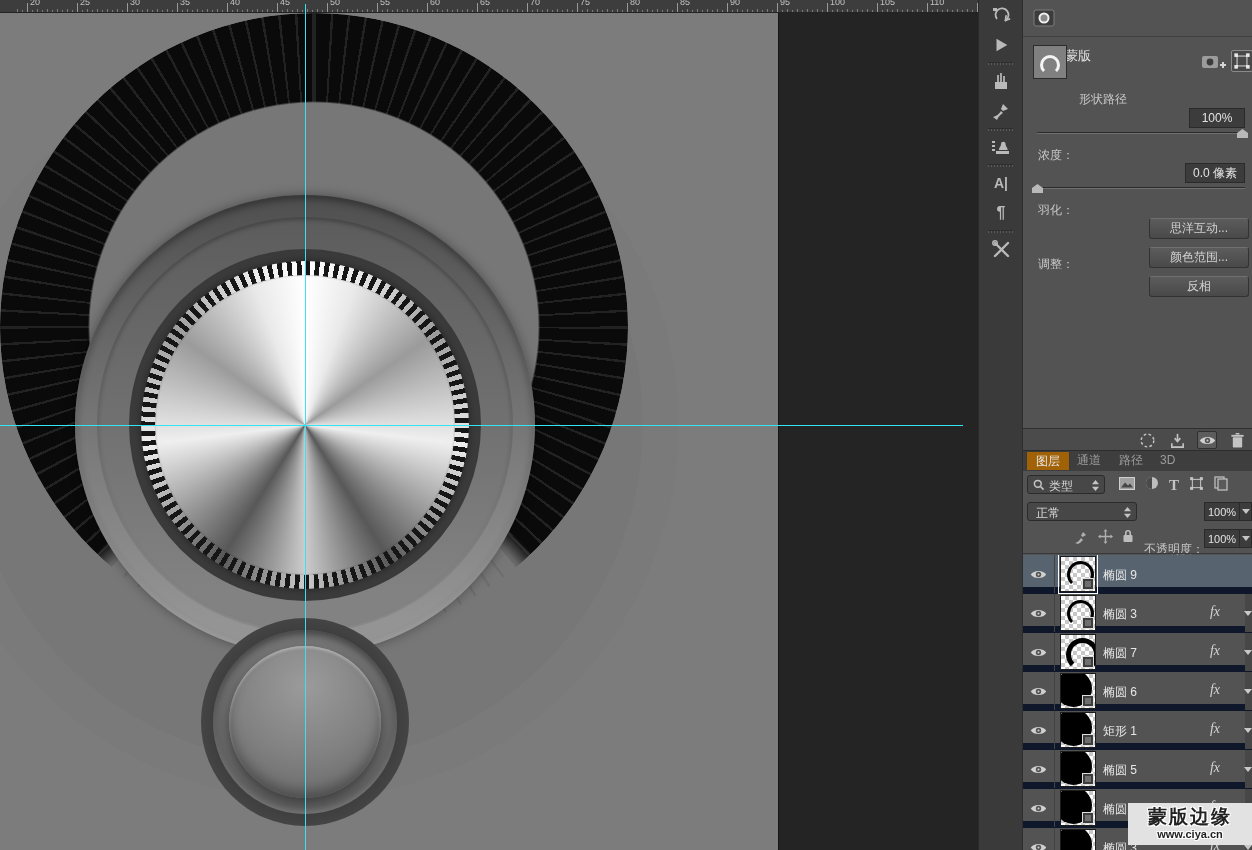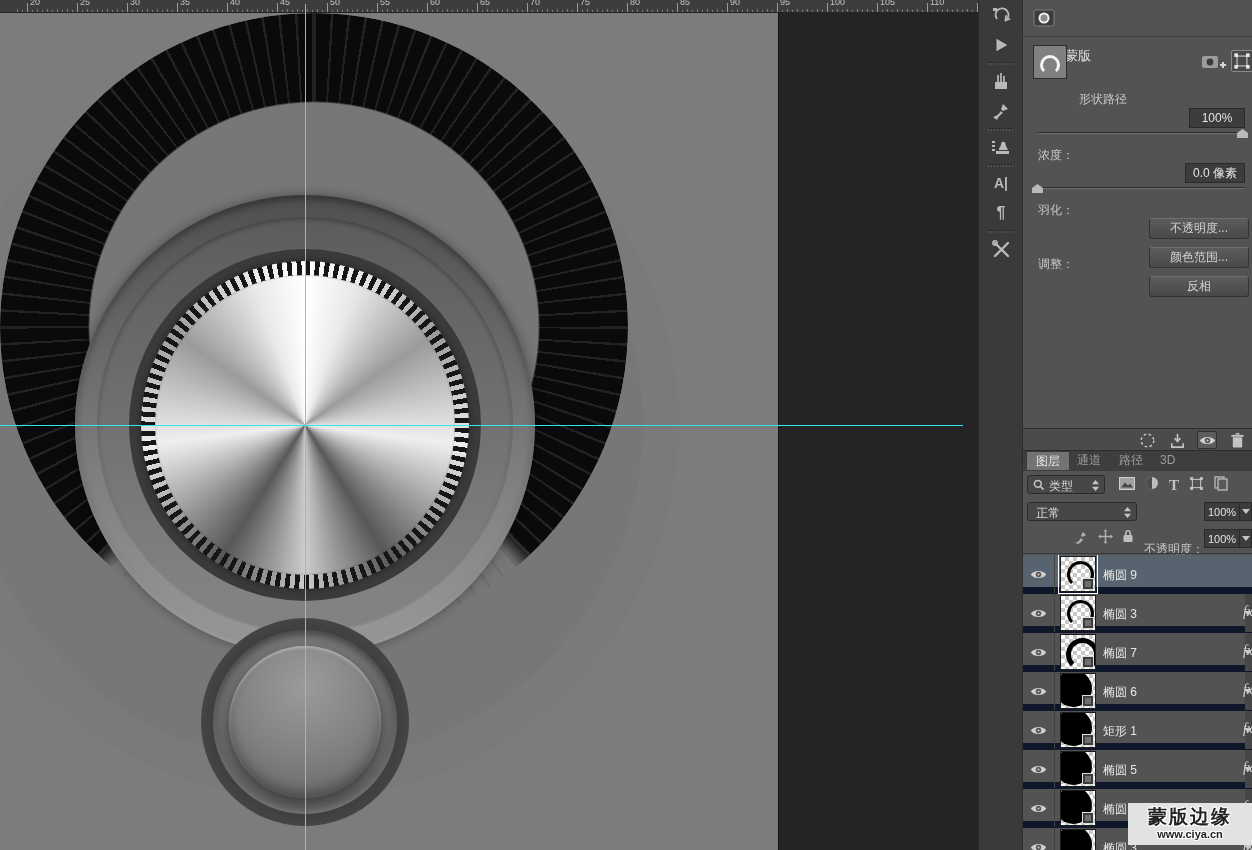--- a/index.html
+++ b/index.html
@@ -82,21 +82,21 @@
   .sthumb{position:absolute;width:11px;height:9px;background:#b9b9b9;
     clip-path:polygon(50% 0,100% 45%,100% 100%,0 100%,0 45%);cursor:pointer;}
   .pbtn{position:absolute;width:100px;height:21px;background:linear-gradient(#5c5c5c,#494949);
     border:1px solid #323232;border-top-color:#707070;border-radius:3px;
     color:#d2d2d2;font-size:12px;text-align:center;line-height:19px;cursor:pointer;}
   .mbar-icon{position:absolute;top:2px;width:20px;height:18px;display:flex;align-items:center;justify-content:center;cursor:pointer;}
   .mbar-icon.on{background:#5d5d5d;border:1px solid #303030;border-radius:2px;}
 
   .tab{position:absolute;top:0;height:19px;font-size:12px;text-align:center;line-height:19px;
     color:#9b9b9b;cursor:pointer;padding:0 9px;}
-  .tab.active{background:#737373;color:#e6e6e6;border:1px solid #3a3a3a;border-bottom:none;}
+  .tab.active{background:#a16207;color:#e6e6e6;border:1px solid #3a3a3a;border-bottom:none;}
   .combo{position:absolute;background:#474747;border:1px solid #2b2b2b;border-radius:3px;
     color:#d8d8d8;font-size:12px;cursor:pointer;}
   .valdrop{position:absolute;height:19px;background:#3c3c3c;border:1px solid #2a2a2a;
     display:flex;align-items:center;cursor:pointer;}
   .valdrop .vtxt{width:34px;text-align:center;font-size:11px;color:#e3e3e3;}
   .valdrop .ddbtn{width:12px;height:100%;border-left:1px solid #2a2a2a;display:flex;align-items:center;justify-content:center;}
 
   
   #layer-list{position:absolute;left:0;top:555px;width:230px;height:295px;overflow:hidden;}
   .lrow{position:relative;width:230px;height:39px;background:#535353;border-bottom:7px solid #0f172a;cursor:pointer;}
@@ -111,21 +111,21 @@
   .lrow.sel .thumb{outline:1px solid #fff;outline-offset:1px;}
   .thumb.t-arc::before{content:'';position:absolute;left:6px;top:4px;width:21px;height:21px;
     border:3px solid #000;border-bottom-color:transparent;border-radius:50%;}
   .thumb.t-arc2::before{content:'';position:absolute;left:5px;top:3px;width:23px;height:23px;
     border:5px solid #000;border-bottom-color:transparent;border-radius:50%;}
   .thumb.t-circle::before{content:'';position:absolute;left:-6px;top:-4px;width:37px;height:37px;
     border-radius:50%;background:#000;}
   .vhandle{position:absolute;right:1px;bottom:1px;width:12px;height:12px;background:#6e6e6e;
     border:1px solid #dedede;box-shadow:inset 0 0 0 2px #3c3c3c;}
   .lname{position:absolute;left:80px;top:12px;font-size:12px;color:#e6e6e6;white-space:nowrap;}
-  .fx{position:absolute;right:0;top:10px;font-size:14px;font-style:italic;color:#d4d4d4;
+  .fx{position:absolute;right:33px;top:10px;font-size:14px;font-style:italic;color:#d4d4d4;
     font-family:"Liberation Serif",serif;}
   .fxstrip{position:absolute;right:0;top:0;width:8px;height:38px;background:#474747;}
   .fxchev{position:absolute;right:1px;top:17px;width:0;height:0;
     border-left:4px solid transparent;border-right:4px solid transparent;border-top:5px solid #c9c9c9;}
 
   
   #wm{position:absolute;left:1128px;top:803px;width:124px;height:42px;background:#e2e2e2;
     display:flex;flex-direction:column;align-items:center;justify-content:center;z-index:50;}
   #wm .l1{font-size:19px;font-weight:bold;color:#222;letter-spacing:2px;line-height:20px;
     text-shadow:-1px -1px 0 #fff,1px -1px 0 #fff,-1px 1px 0 #fff,1px 1px 0 #fff;}
@@ -467,21 +467,21 @@
       <div class="valbox" style="left:166px;top:108px;width:56px;">100%</div>
       <div class="slider" style="left:14px;top:132px;width:208px;"></div>
       <div class="sthumb" style="left:214px;top:129px;"></div>
 
       <div class="lbl" style="left:15px;top:166px;">羽化：</div>
       <div class="valbox" style="left:162px;top:163px;width:60px;">0.0 像素</div>
       <div class="slider" style="left:14px;top:187px;width:208px;"></div>
       <div class="sthumb" style="left:9px;top:184px;"></div>
 
       <div class="lbl" style="left:15px;top:220px;">调整：</div>
-      <div class="pbtn" style="left:126px;top:218px;">不透明度...</div>
+      <div class="pbtn" style="left:126px;top:218px;">思洋互动...</div>
       <div class="pbtn" style="left:126px;top:247px;">颜色范围...</div>
       <div class="pbtn" style="left:126px;top:276px;">反相</div>
 
       <div class="abs" style="left:0;top:428px;width:230px;height:22px;background:#4b4b4b;border-top:1px solid #2f2f2f;">
         <div class="mbar-icon" style="left:114px;">
             <svg width="17" height="17">
               <circle cx="8.5" cy="8.5" r="6.3" fill="none" stroke="#c4c4c4" stroke-width="1.5" stroke-dasharray="2.6 2.4"></circle>
             </svg>
           </div>
         <div class="mbar-icon" style="left:144px;">

